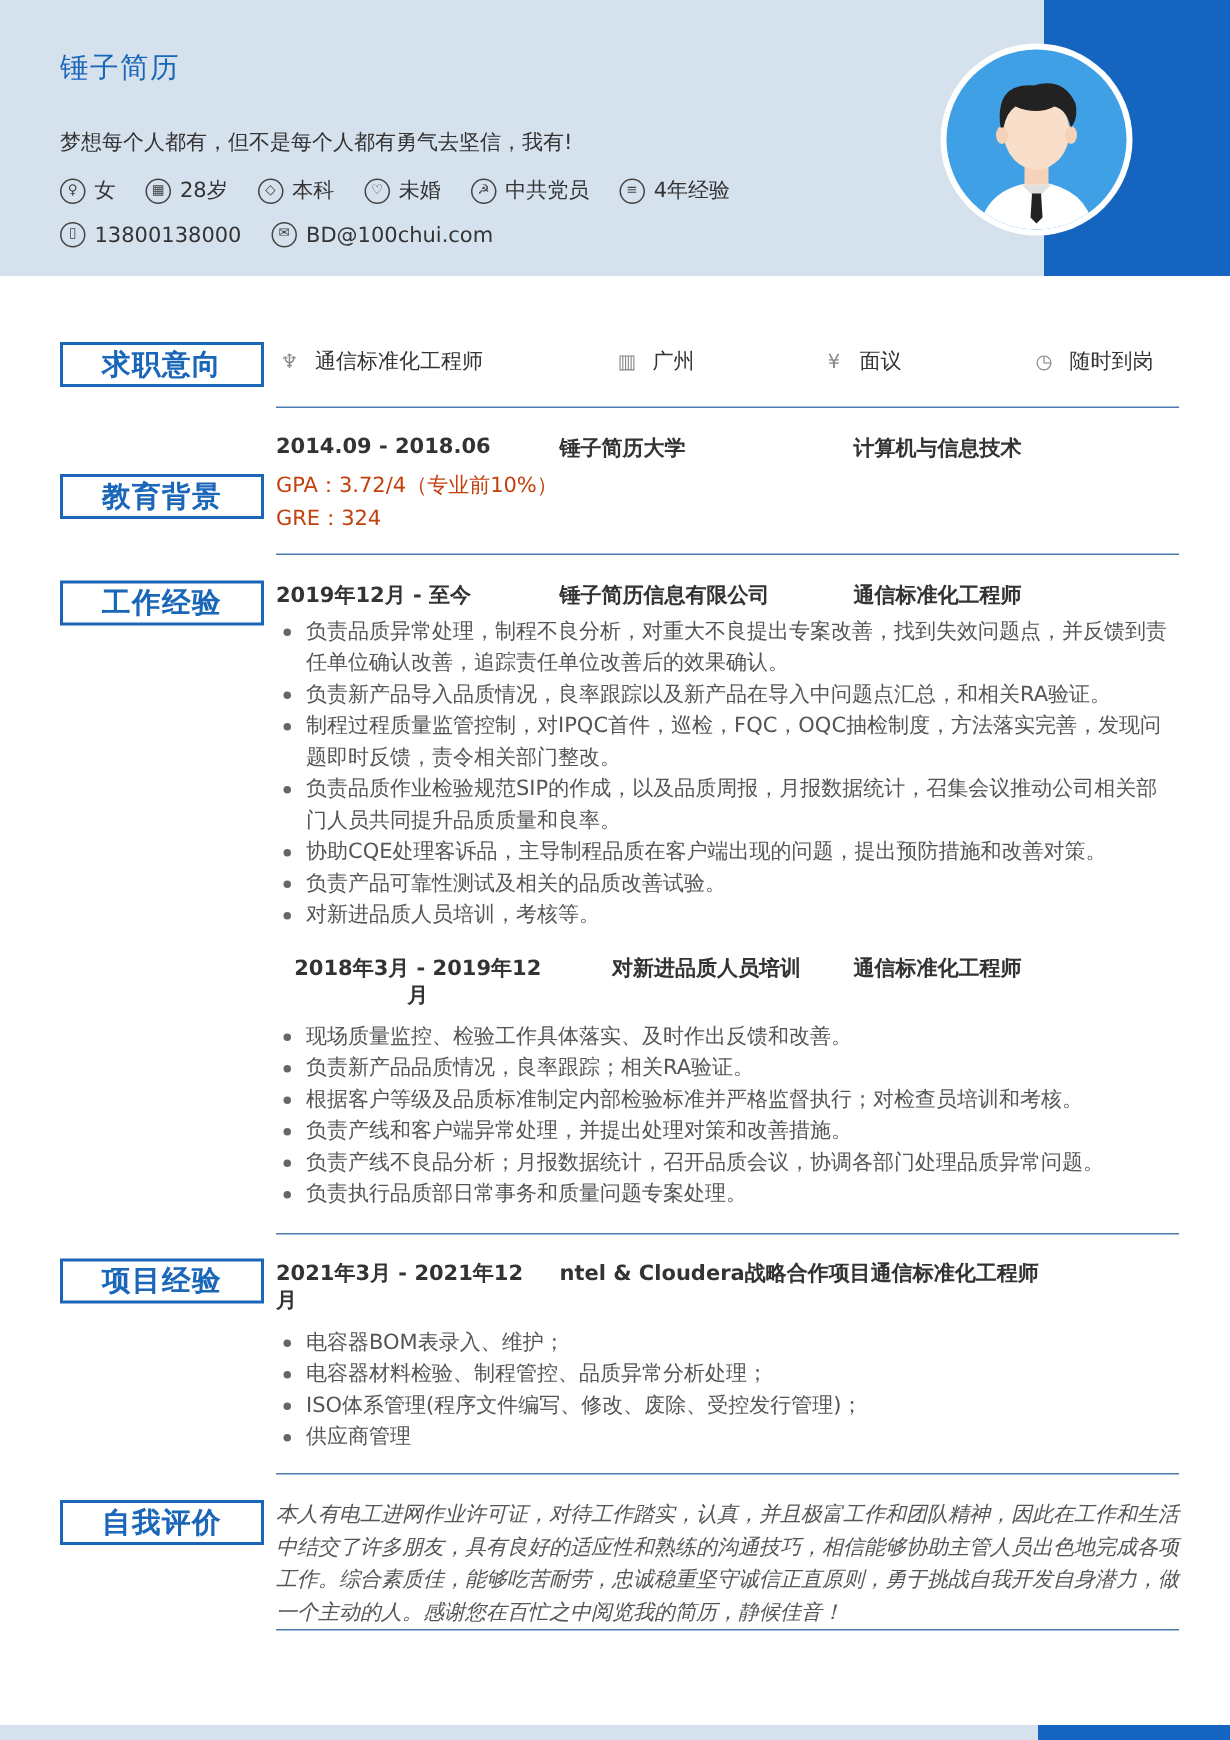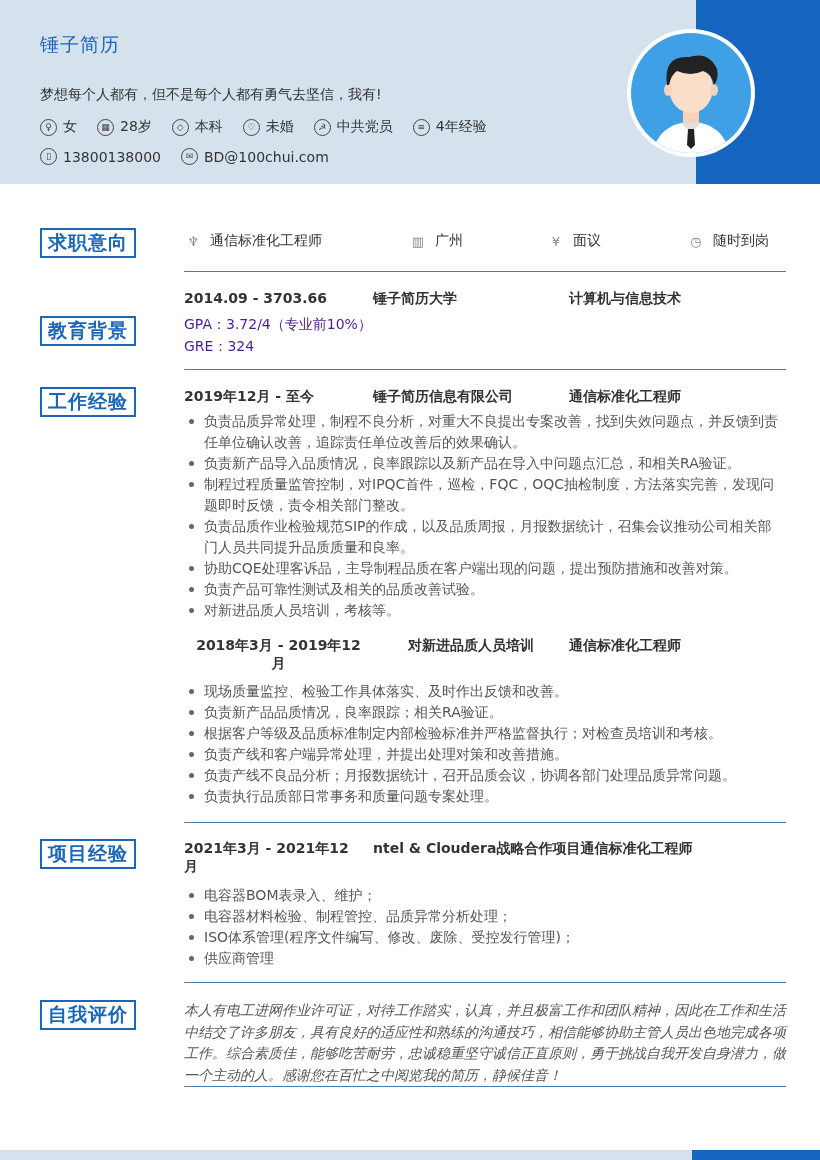--- a/index.html
+++ b/index.html
@@ -12,31 +12,31 @@
   .motto { position: absolute; left: 40px; top: 86px; font-size: 14px; color: #333; }
   .info-row { position: absolute; left: 40px; display: flex; align-items: center; font-size: 14px; color: #333; }
   .info-row.r1 { top: 118px; }
   .info-row.r2 { top: 148px; }
   .info-item { display: flex; align-items: center; margin-right: 20px; }
   .info-item .ic { width: 17px; height: 17px; border: 1.2px solid #444; border-radius: 50%; margin-right: 6px; display: flex; align-items: center; justify-content: center; font-size: 9px; color: #444; line-height: 1; }
 
   .avatar { position: absolute; left: 627px; top: 29px; width: 128px; height: 128px; border-radius: 50%; background: #fff; padding: 4px; }
   .avatar-inner { width: 120px; height: 120px; border-radius: 50%; background: #3fa0e6; overflow: hidden; position: relative; }
 
-  .section-label { position: absolute; left: 40px; width: 96px; height: 30px; border: 2px solid #1a66b8; color: #1a66b8; font-size: 19px; font-weight: bold; display: flex; align-items: center; justify-content: center; letter-spacing: 1px; }
+  .section-label { position: absolute; left: 40px; width: 136px; height: 30px; border: 2px solid #1a66b8; color: #1a66b8; font-size: 19px; font-weight: bold; display: flex; align-items: center; justify-content: center; letter-spacing: 1px; }
   .rule { position: absolute; left: 184px; width: 602px; height: 1px; background: #4a7ab0; }
 
   .intent { position: absolute; top: 232px; left: 184px; width: 602px; display: flex; font-size: 14px; color: #333; }
   .intent-item { display: flex; align-items: center; }
   .intent-item .ic { width: 18px; height: 18px; margin-right: 8px; display: flex; align-items: center; justify-content: center; color: #888; font-size: 13px; }
 
   .row3 { position: absolute; left: 184px; width: 602px; display: flex; font-size: 14px; font-weight: bold; color: #333; }
   .row3 .c1 { width: 189px; }
   .row3 .c2 { width: 196px; }
-  .plain { position: absolute; left: 184px; font-size: 14px; color: #4c1d95; line-height: 22px; }
+  .plain { position: absolute; left: 184px; font-size: 14px; color: #c2410c; line-height: 22px; }
 
   ul.bullets { position: absolute; left: 184px; width: 600px; list-style: none; font-size: 14px; color: #555; line-height: 21px; }
   ul.bullets li { position: relative; padding-left: 20px; }
   ul.bullets li::before { content: ""; position: absolute; left: 5px; top: 8px; width: 5px; height: 5px; border-radius: 50%; background: #666; }
 
   .para { position: absolute; left: 184px; top: 1000px; width: 602px; font-size: 14px; color: #555; line-height: 21.5px; font-style: italic; }
 
   .footer { position: absolute; left: 0; top: 1150px; width: 820px; height: 10px; background: #d6e1ee; }
   .footer-blue { position: absolute; left: 692px; top: 1150px; width: 128px; height: 10px; background: #1565c0; }
 </style>
@@ -118,21 +118,21 @@
     </div>
   <div class="intent-item">
       <span class="ic">◷</span>
       <span>随时到岗</span>
     </div>
 </div>
 <div class="rule" style="top:271px;"></div>
 
 <div class="section-label" style="top:289px;margin-top:27px;">教育背景</div>
 <div class="row3" style="top:290px;">
-  <span class="c1">2014.09 - 3703.66</span>
+  <span class="c1">2014.09 - 2018.06</span>
   <span class="c2">锤子简历大学</span>
   <span>计算机与信息技术</span>
 </div>
 <div class="plain" style="top:313px;">GPA：3.72/4（专业前10%）</div>
 <div class="plain" style="top:335px;">GRE：324</div>
 <div class="rule" style="top:369px;"></div>
 
 <div class="section-label" style="top:387px;">工作经验</div>
 <div class="row3" style="top:388px;">
   <span class="c1">2019年12月 - 至今</span>

